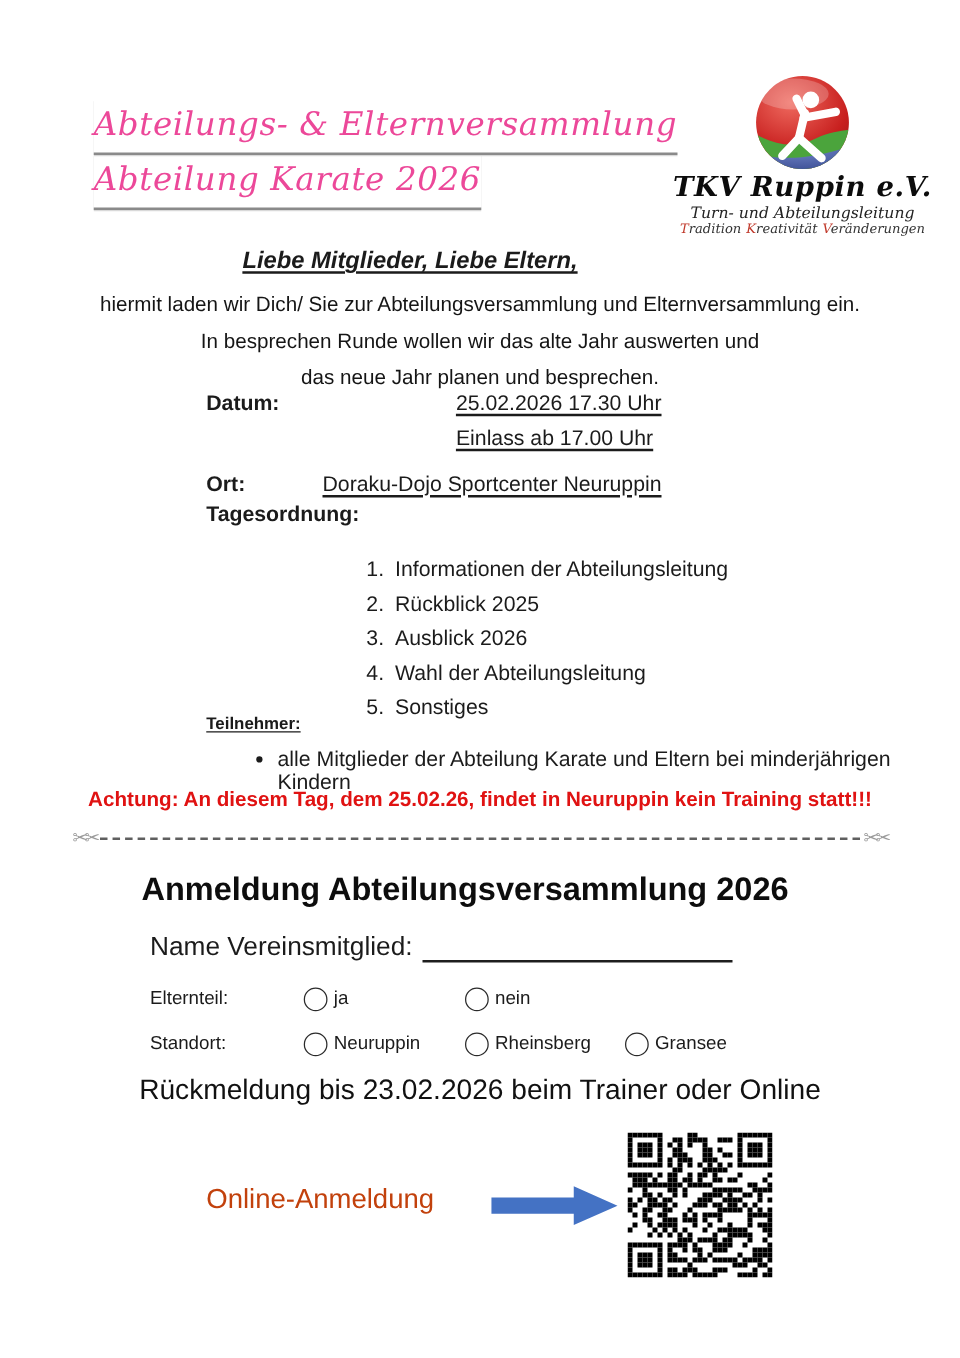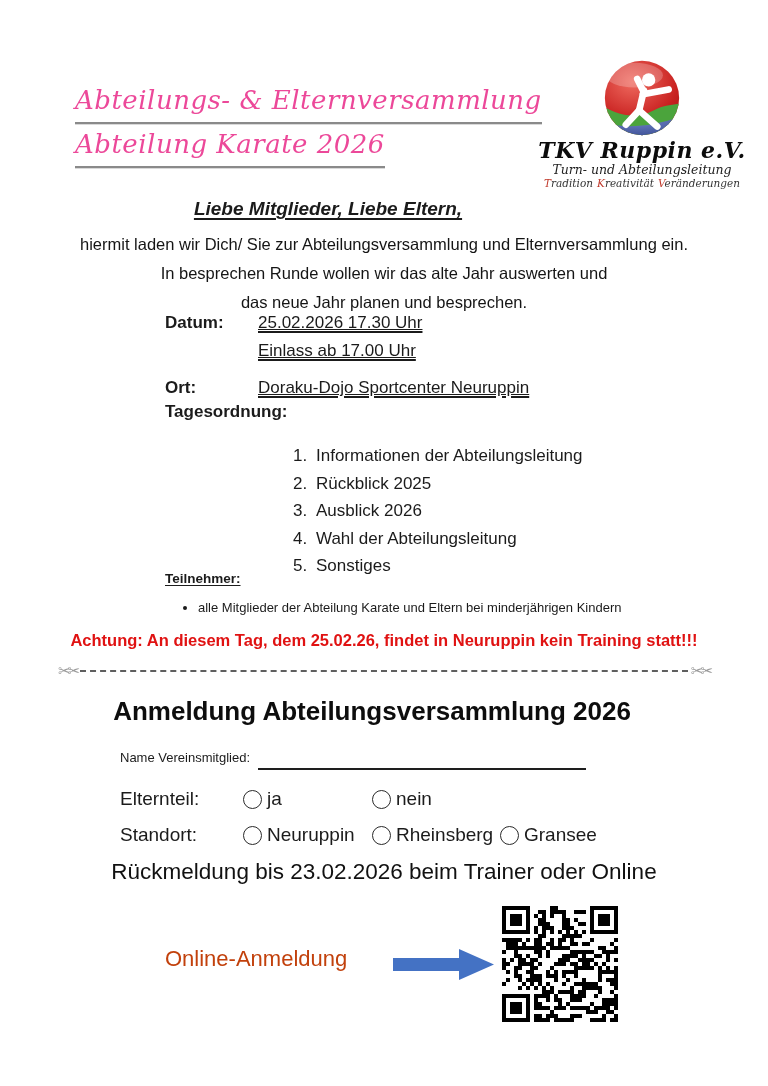--- a/index.html
+++ b/index.html
@@ -29,56 +29,56 @@
   .logo .tagline span::first-letter { color:#c0392b; }
 
   
   .salutation { position:absolute; left:0; top:198px; width:656px; text-align:center;
     font-size:19px; font-weight:bold; font-style:italic;
     text-decoration:underline; text-decoration-thickness:2px; text-underline-offset:3px; }
   .body-lines { position:absolute; left:0; top:230px; width:768px; text-align:center;
     font-size:16.5px; line-height:29px; color:#151515; }
 
   .details { position:absolute; left:165px; top:309px; font-size:17px; }
-  .detail-row { display:flex; margin-bottom:9px; }
+  .detail-row { display:flex; margin-bottom:9px;justify-content:space-between; }
   .detail-label { font-weight:bold; width:93px; line-height:28px; }
-  .detail-values { line-height:28px;text-decoration:underline; }
+  .detail-values { line-height:28px; }
   .detail-values .uline { text-decoration:underline; text-decoration-thickness:1.5px;
     text-underline-offset:3px; }
   .agenda-label { position:absolute; left:165px; top:402px; font-size:17px; font-weight:bold; }
 
   .agenda { position:absolute; left:288px; top:442px; font-size:17px; }
   .agenda ol { list-style:decimal; padding-left:24px; }
   .agenda li { line-height:27.5px; padding-left:4px; }
 
   .participants-label { position:absolute; left:165px; top:571px; font-size:13.5px;
     font-weight:bold; text-decoration:underline; text-underline-offset:2px; }
-  .participants { position:absolute; left:178px; top:599px; font-size:13px; }
+  .participants { position:absolute; left:202px; top:599px; font-size:17px; }
   .participants ul { list-style:disc; padding-left:20px; }
   .participants li { line-height:18px; }
 
   .warning { position:absolute; left:0; top:631px; width:768px; text-align:center;
     font-size:16.5px; font-weight:bold; }
 
   
   .cutline { position:absolute; left:58px; top:660px; width:652px; height:22px;
     display:flex; align-items:center; }
   .cutline .scissors { color:#9b9b9b; font-size:15px; letter-spacing:-3px;
     line-height:22px; flex:0 0 auto; }
   .cutline .dashes { flex:1 1 auto; border-top:2px dashed #5f5f5f; margin:0 3px; }
 
   
   .form-heading { position:absolute; left:0; top:696px; width:744px; text-align:center;
     font-size:26px; font-weight:bold; color:#0d0d0d; }
   .name-row { position:absolute; left:120px; top:746px; width:466px; display:flex;
-    font-size:13px; align-items:flex-end; }
+    font-size:21px; align-items:flex-end; }
   .name-label { flex:0 0 auto; line-height:24px; }
   .write-line { flex:1 1 auto; border-bottom:2px solid #1e1e1e; height:24px; margin-left:8px; }
 
-  .option-row { position:absolute; left:0; top:0; width:696px; height:26px; font-size:19px;padding-left:27px; }
+  .option-row { position:absolute; left:0; top:0; width:696px; height:26px; font-size:15px;padding-left:27px; }
   .option-row .row-label { position:absolute; left:120px; top:0; line-height:26px; }
   .opt { position:absolute; top:0; display:flex; align-items:center; line-height:26px; }
   .radio { width:19px; height:19px; border:1.8px solid #2a2a2a; border-radius:50%;
     margin-right:5px; flex:0 0 auto; background:#fff; }
   #row-elternteil { top:786px; }
   #row-standort { top:822px; }
   .opt.c1 { left:243px; } .opt.c2 { left:372px; } .opt.c3 { left:500px;text-align:center; }
 
   .deadline { position:absolute; left:0; top:859px; width:768px; text-align:center;
     font-size:22.5px; color:#111; }

